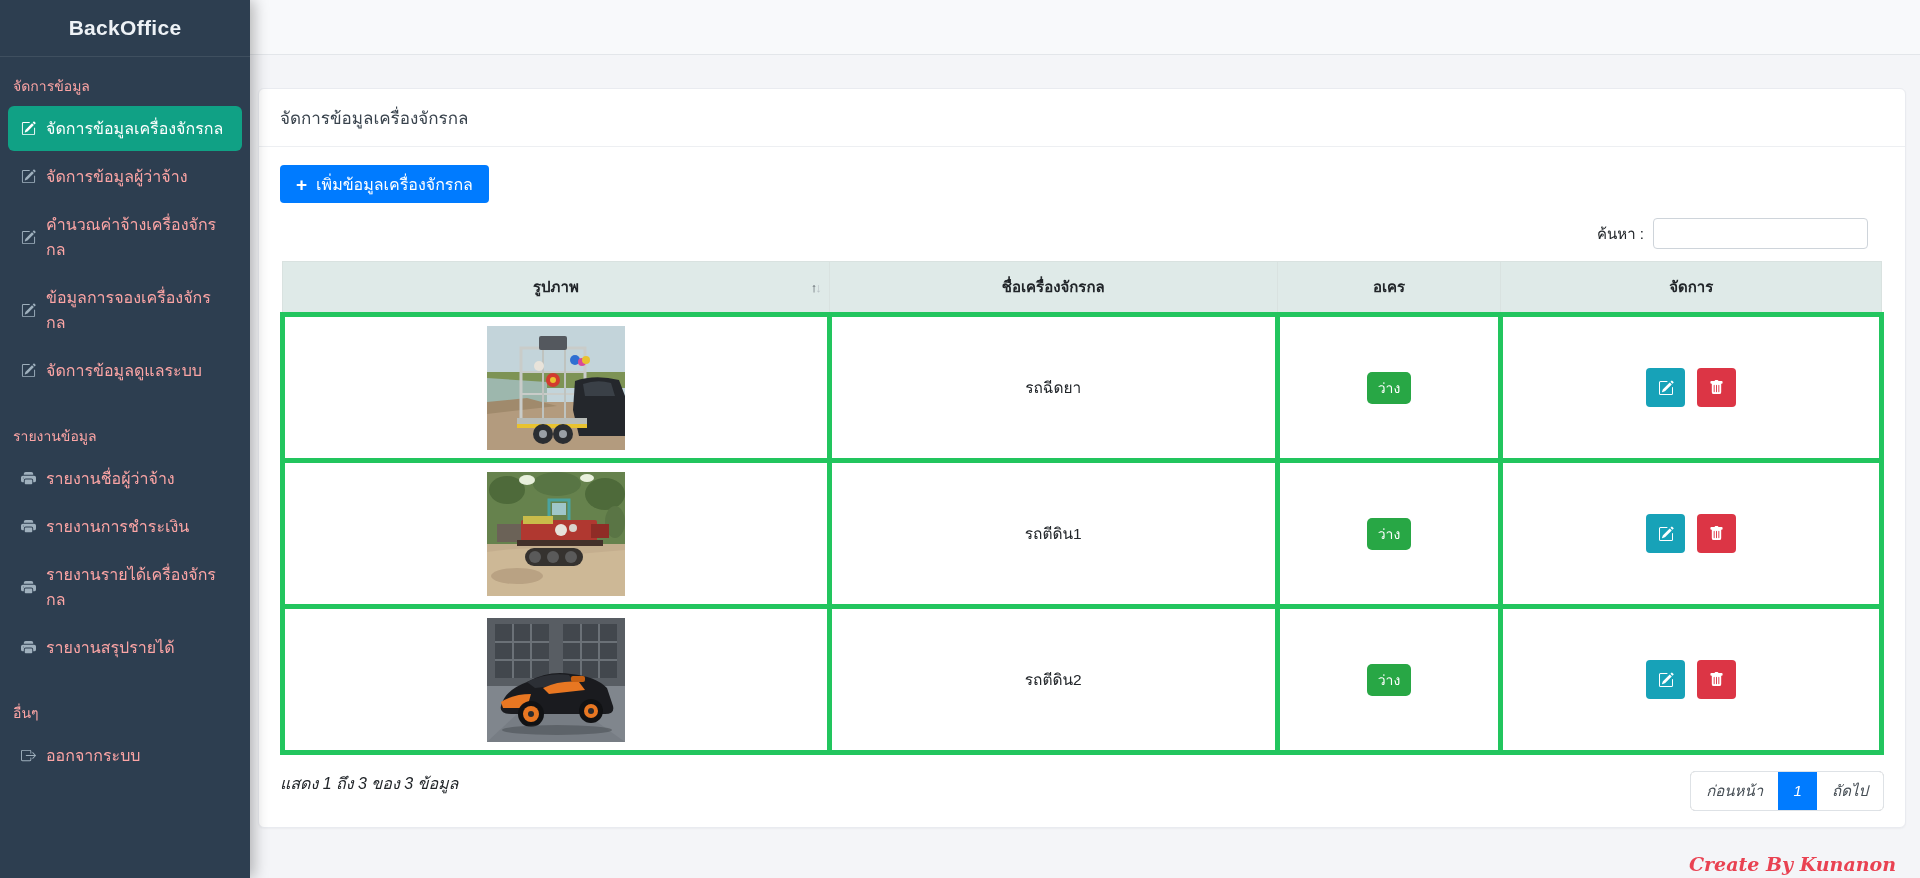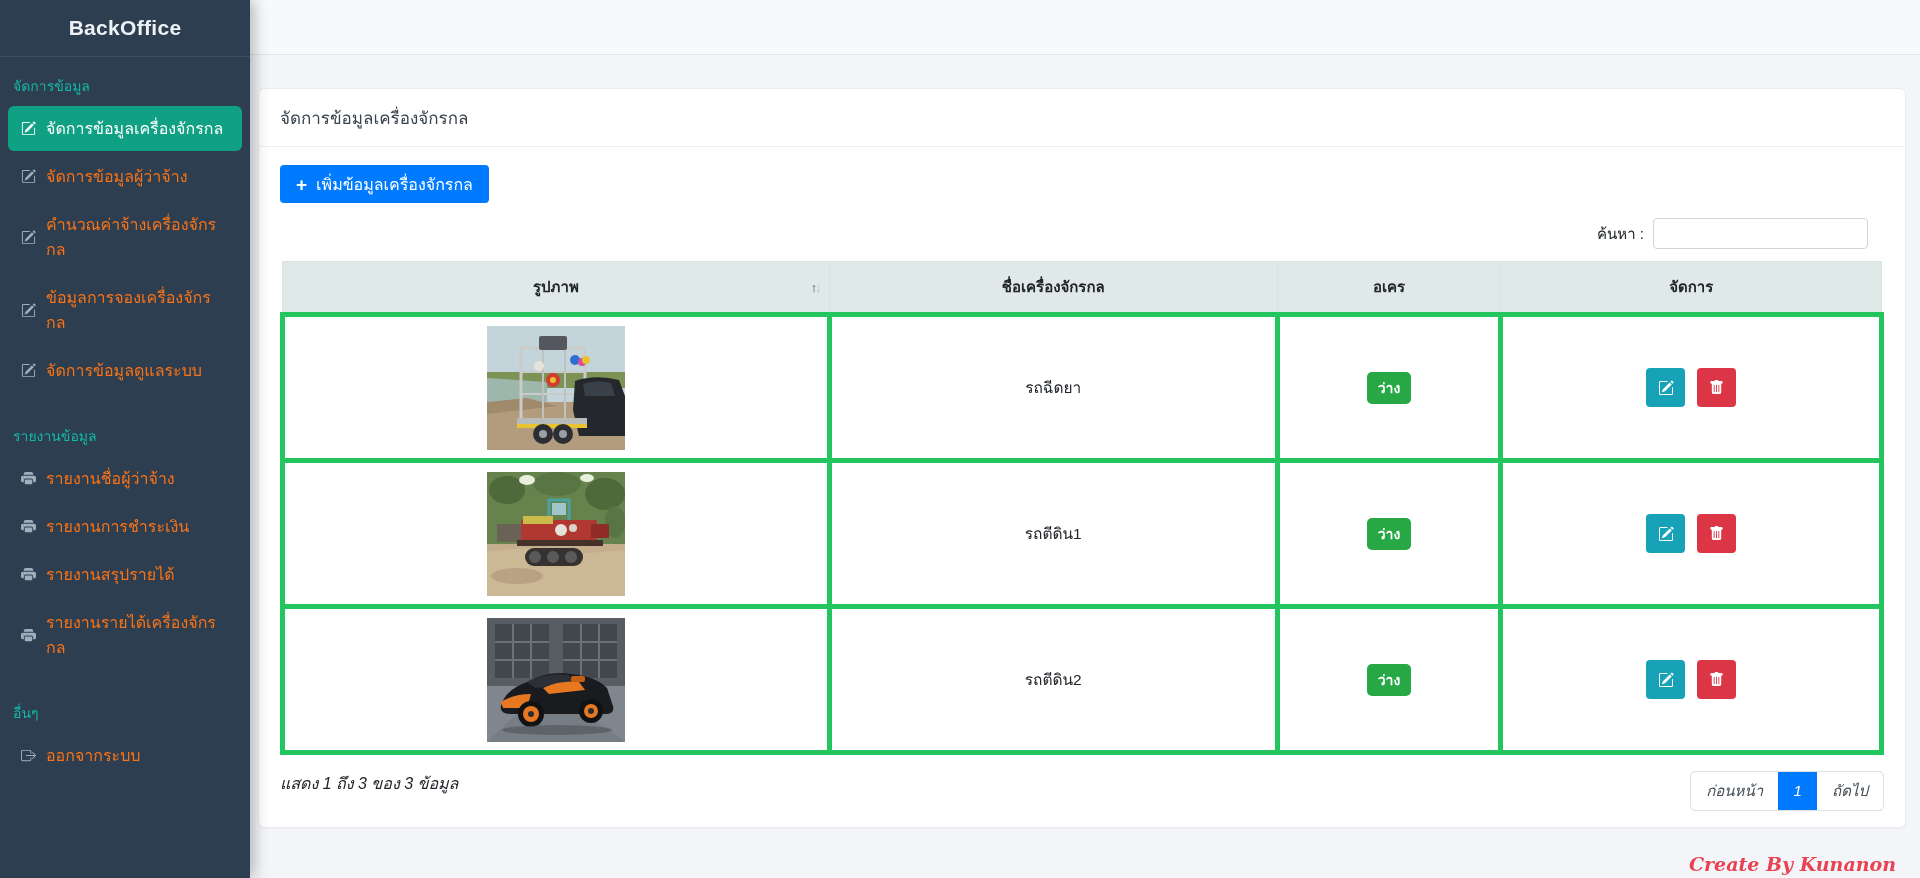--- a/index.html
+++ b/index.html
@@ -6,23 +6,23 @@
   html,body { width:1920px; height:878px; overflow:hidden; }
   body { font-family:"Liberation Sans", sans-serif; background:#f4f5f8; }
   .app { display:flex; width:1920px; height:878px; }
 
   
   .sidebar { width:250px; flex-shrink:0; background:#2d3e50; color:#bdc7d1;
              box-shadow:4px 0 14px rgba(0,0,0,.28); position:relative; z-index:5; }
   .brand { height:57px; display:flex; align-items:center; justify-content:center;
            color:#eef2f6; font-size:21px; font-weight:bold; letter-spacing:.3px;
            border-bottom:1px solid rgba(255,255,255,.09); }
-  .section-label { padding:18px 13px 6px; font-size:14px; color:#14b8a6; }
+  .section-label { padding:18px 13px 6px; font-size:14px; color:#fca5a5; }
   .nav-item { display:flex; align-items:center; gap:10px; padding:10px 13px;
-              margin:3px 8px; border-radius:6px; font-size:16px; color:#f97316; cursor:pointer; }
+              margin:3px 8px; border-radius:6px; font-size:16px; color:#fca5a5; cursor:pointer; }
   .nav-item .icon { display:flex; color:#9fb0bd; }
   .nav-item.active { background:#10a185; color:#fff; }
   .nav-item.active .icon { color:#fff; }
 
   
   .main { flex:1; display:flex; flex-direction:column; position:relative; }
   .topbar { height:55px; background:#f8f9fb; border-bottom:1px solid #e3e6ea; }
   .content { padding:33px 14px 0 8px; }
 
   .card { background:#fff; border:1px solid #e9ebf0; border-radius:6px;
@@ -48,21 +48,21 @@
        height:146px; vertical-align:middle; }
   th.col-image { width:34.2%; } th.col-name { width:28%; }
   th.col-status { width:14%; } th.col-manage { width:23.8%; }
   .sort-icons { position:absolute; right:9px; top:50%; transform:translateY(-50%);
                 font-size:13px; letter-spacing:-2px; }
   .sort-up { color:#454d54; } .sort-down { color:#b9c1c6; }
 
   .photo { width:138px; height:124px; display:block; margin:0 auto; }
 
   .badge-status { display:inline-block; background:#28a745; color:#fff; font-size:14px;
-                  font-weight:bold; padding:5px 11px; border-radius:5px; }
+                  font-weight:normal; padding:5px 11px; border-radius:5px; }
 
   .action-btn { width:39px; height:39px; border:none; border-radius:4px; margin:0 4px;
                 color:#fff; display:inline-flex; align-items:center; justify-content:center;
                 cursor:pointer; vertical-align:middle; }
   .action-btn.edit { background:#17a2b8; }
   .action-btn.delete { background:#dc3545; }
 
   .table-footer { display:flex; justify-content:space-between; align-items:flex-start;
                   margin-top:16px;font-style:italic; }
   .info { font-size:16px; color:#212529; }
@@ -157,31 +157,31 @@
       <span>รายงานการชำระเงิน</span>
     </div>
 
     <div class="nav-item">
       <span class="icon">
         <svg width="15" height="15" viewBox="0 0 16 16" fill="currentColor">
             <path d="M5 1a2 2 0 0 0-2 2v1h10V3a2 2 0 0 0-2-2H5zm6 8H5a1 1 0 0 0-1 1v3a1 1 0 0 0 1 1h6a1 1 0 0 0 1-1v-3a1 1 0 0 0-1-1z"></path>
             <path d="M0 7a2 2 0 0 1 2-2h12a2 2 0 0 1 2 2v3a2 2 0 0 1-2 2h-1v-2a2 2 0 0 0-2-2H5a2 2 0 0 0-2 2v2H2a2 2 0 0 1-2-2V7zm2.5 1a.5.5 0 1 0 0-1 .5.5 0 0 0 0 1z"></path>
           </svg>
       </span>
-      <span>รายงานสรุปรายได้</span>
+      <span>รายงานรายได้เครื่องจักรกล</span>
     </div>
 
     <div class="nav-item">
       <span class="icon">
         <svg width="15" height="15" viewBox="0 0 16 16" fill="currentColor">
             <path d="M5 1a2 2 0 0 0-2 2v1h10V3a2 2 0 0 0-2-2H5zm6 8H5a1 1 0 0 0-1 1v3a1 1 0 0 0 1 1h6a1 1 0 0 0 1-1v-3a1 1 0 0 0-1-1z"></path>
             <path d="M0 7a2 2 0 0 1 2-2h12a2 2 0 0 1 2 2v3a2 2 0 0 1-2 2h-1v-2a2 2 0 0 0-2-2H5a2 2 0 0 0-2 2v2H2a2 2 0 0 1-2-2V7zm2.5 1a.5.5 0 1 0 0-1 .5.5 0 0 0 0 1z"></path>
           </svg>
       </span>
-      <span>รายงานรายได้เครื่องจักรกล</span>
+      <span>รายงานสรุปรายได้</span>
     </div>
 
     <div class="section-label" style="margin-top:14px">อื่นๆ</div>
 
     <div class="nav-item">
       <span class="icon">
         <svg width="15" height="15" viewBox="0 0 16 16" fill="currentColor">
             <path d="M10 12.5a.5.5 0 0 1-.5.5h-8a.5.5 0 0 1-.5-.5v-9a.5.5 0 0 1 .5-.5h8a.5.5 0 0 1 .5.5v2a.5.5 0 0 0 1 0v-2A1.5 1.5 0 0 0 9.5 2h-8A1.5 1.5 0 0 0 0 3.5v9A1.5 1.5 0 0 0 1.5 14h8a1.5 1.5 0 0 0 1.5-1.5v-2a.5.5 0 0 0-1 0v2z"></path>
             <path d="M15.854 8.354a.5.5 0 0 0 0-.708l-3-3a.5.5 0 0 0-.708.708L14.293 7.5H5.5a.5.5 0 0 0 0 1h8.793l-2.147 2.146a.5.5 0 0 0 .708.708l3-3z"></path>
           </svg>

